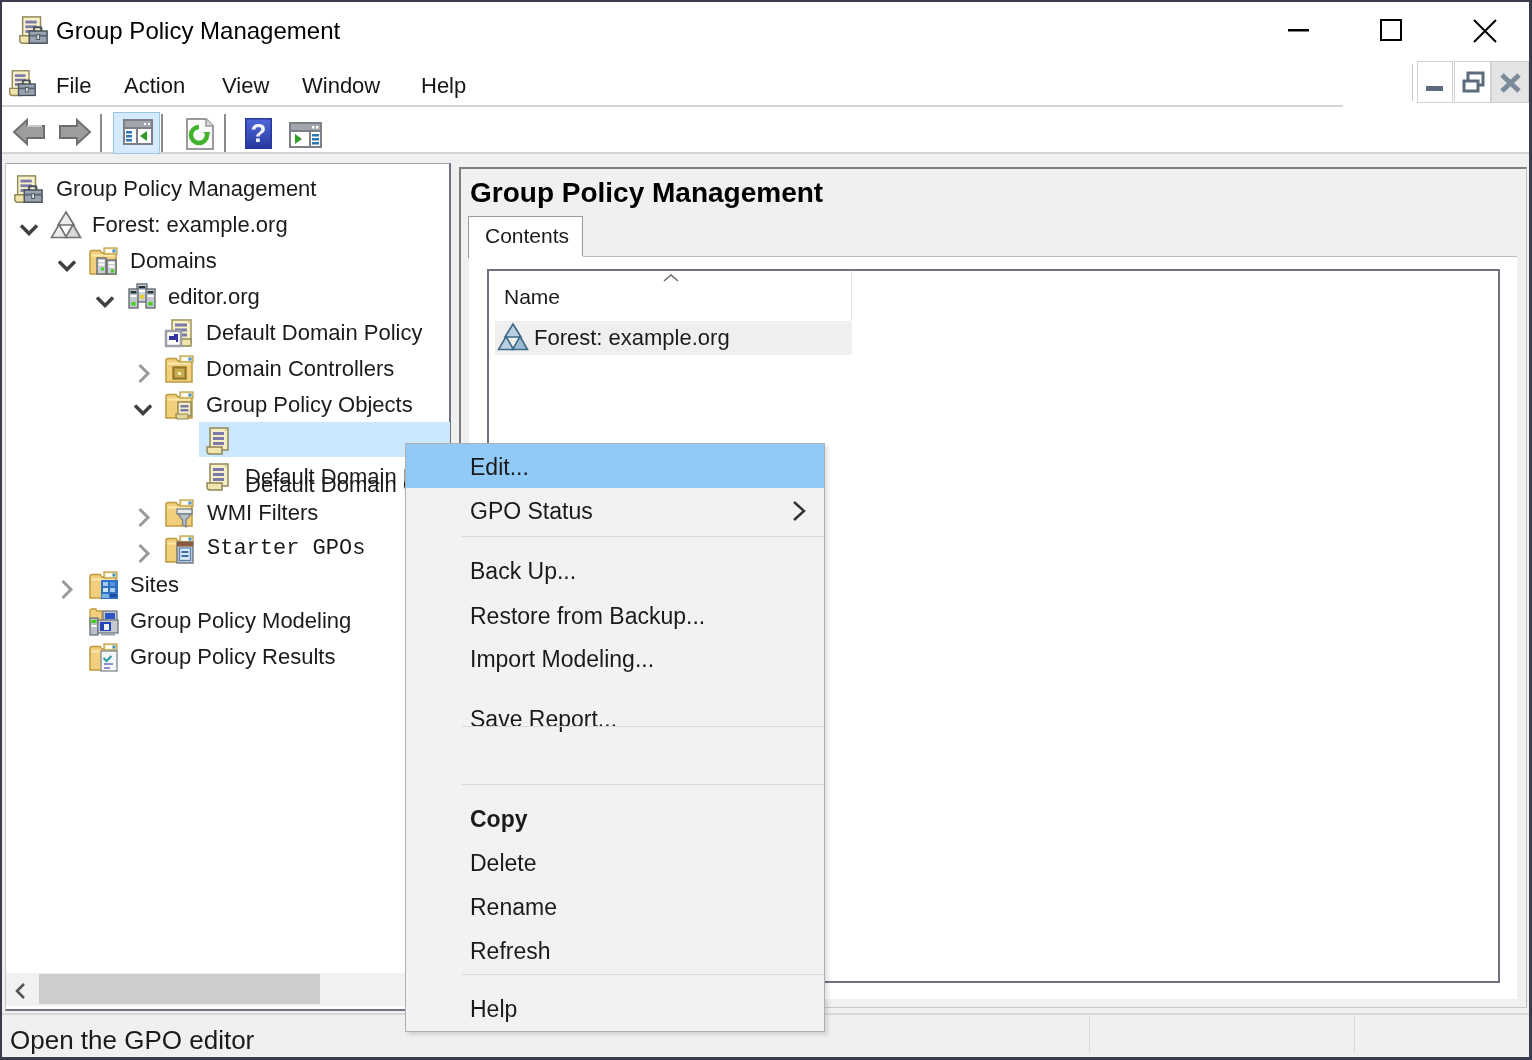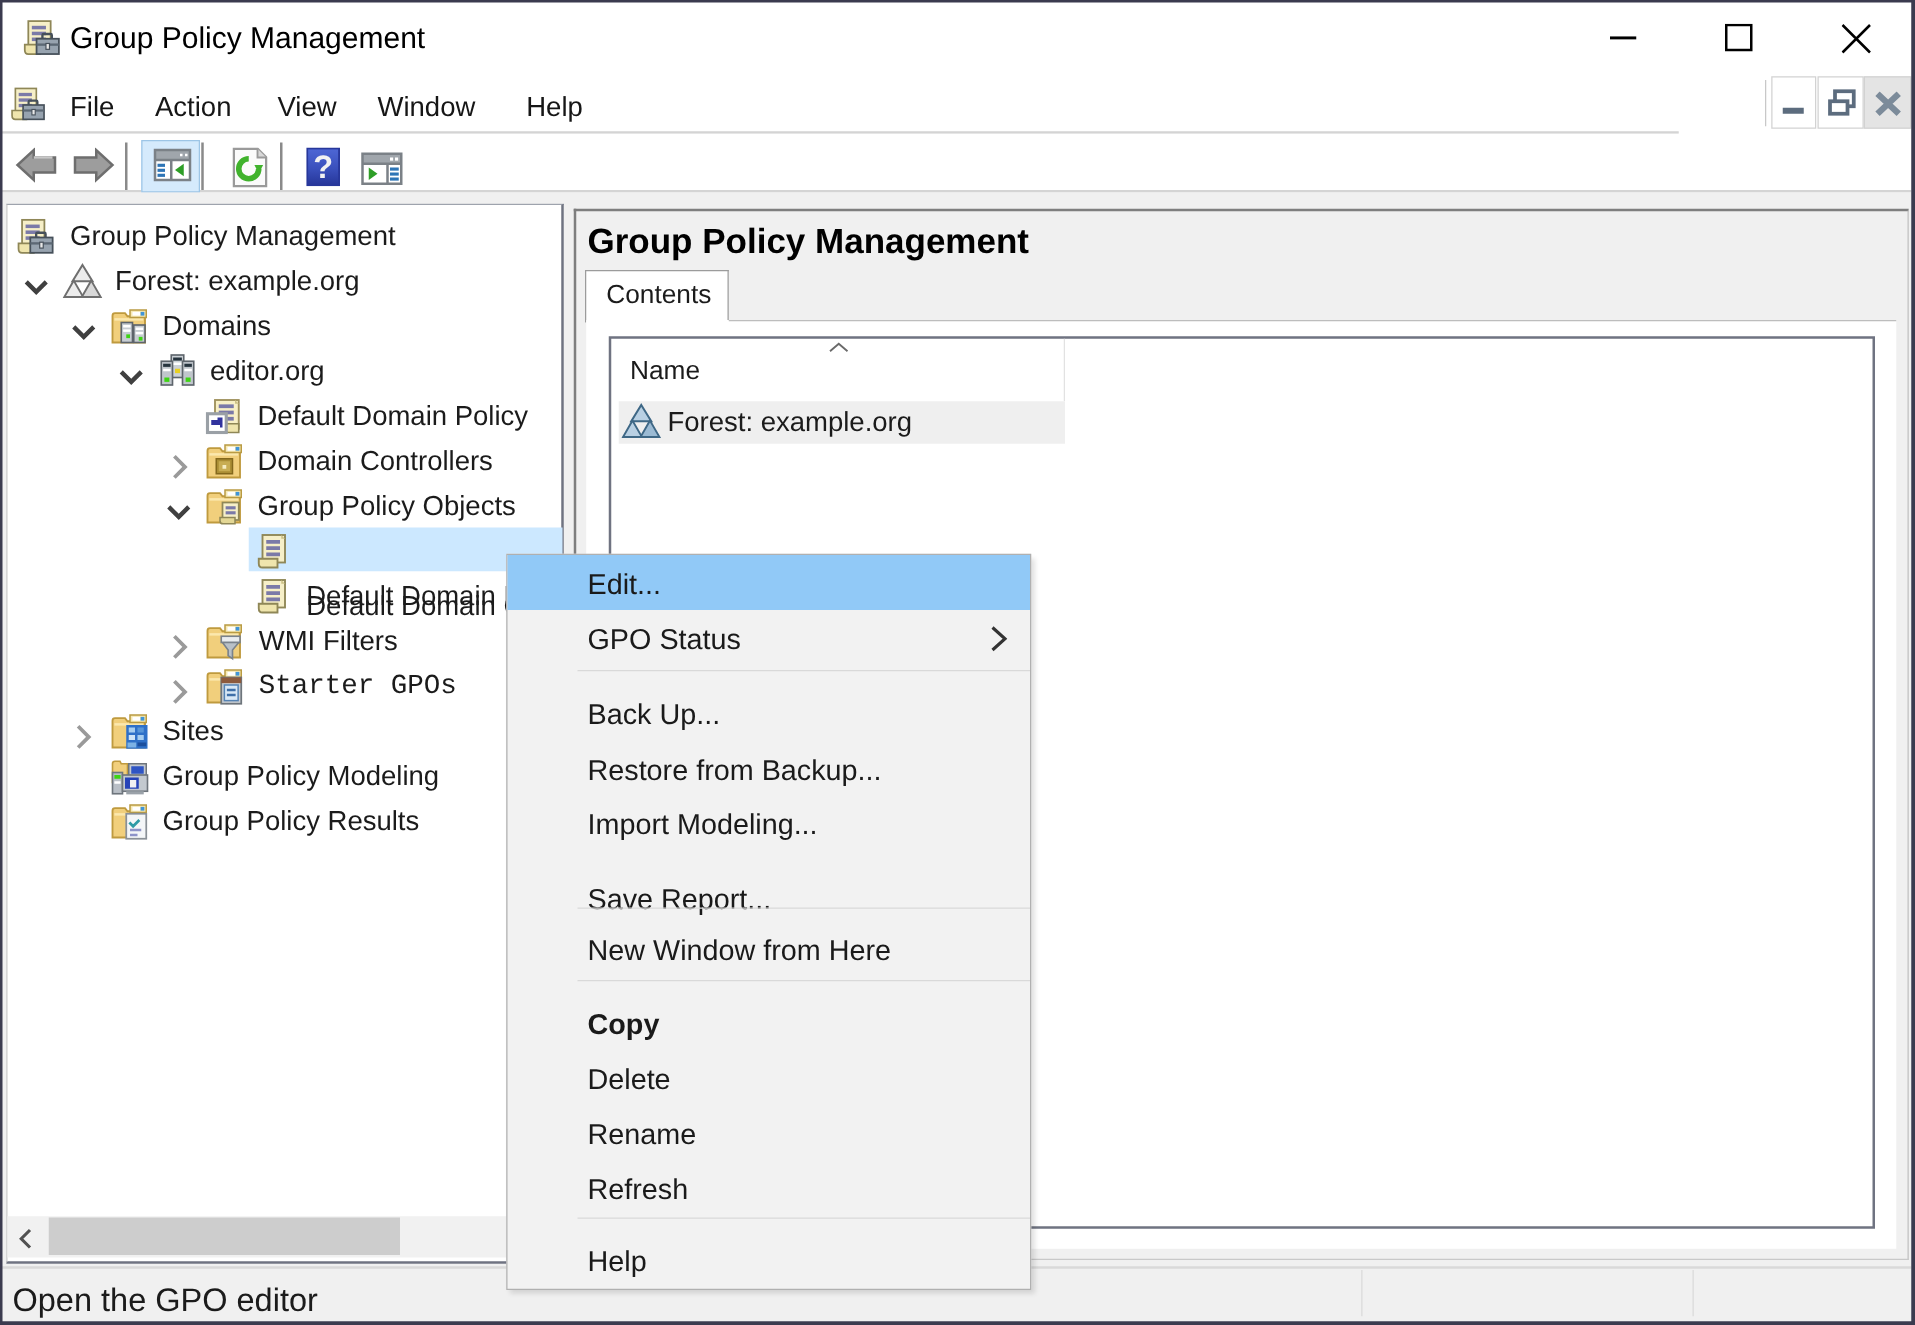--- a/index.html
+++ b/index.html
@@ -444,21 +444,20 @@
     <span class="cmi" style="top:10px;">Edit...</span>
     <svg class="abs" style="left:386px; top:55px;" width="14" height="24">
         <path d="M2 3 L12 12 L2 21" fill="none" stroke="#333" stroke-width="2.5"></path>
       </svg>
     <div class="csep" style="top:92px;"></div>
     <span class="cmi" style="top:114px;">Back Up...</span>
     <span class="cmi" style="top:159px;">Restore from Backup...</span>
     <span class="cmi" style="top:202px;">Import Modeling...</span>
     <span class="cmi" style="top:246px;margin-top:16px;">Save Report...</span>
     <div class="csep" style="top:282px;"></div>
-    <span class="cmi" style="top:303px;">New Window from Here</span>
     <div class="csep" style="top:340px;"></div>
     <span class="cmi" style="top:362px;font-weight:bold;">Copy</span>
     <span class="cmi" style="top:406px;">Delete</span>
     <span class="cmi" style="top:450px;">Rename</span>
     <span class="cmi" style="top:494px;">Refresh</span>
     <div class="csep" style="top:530px;"></div>
     <span class="cmi" style="top:552px;">Help</span>
   </div>
 </div>
 

